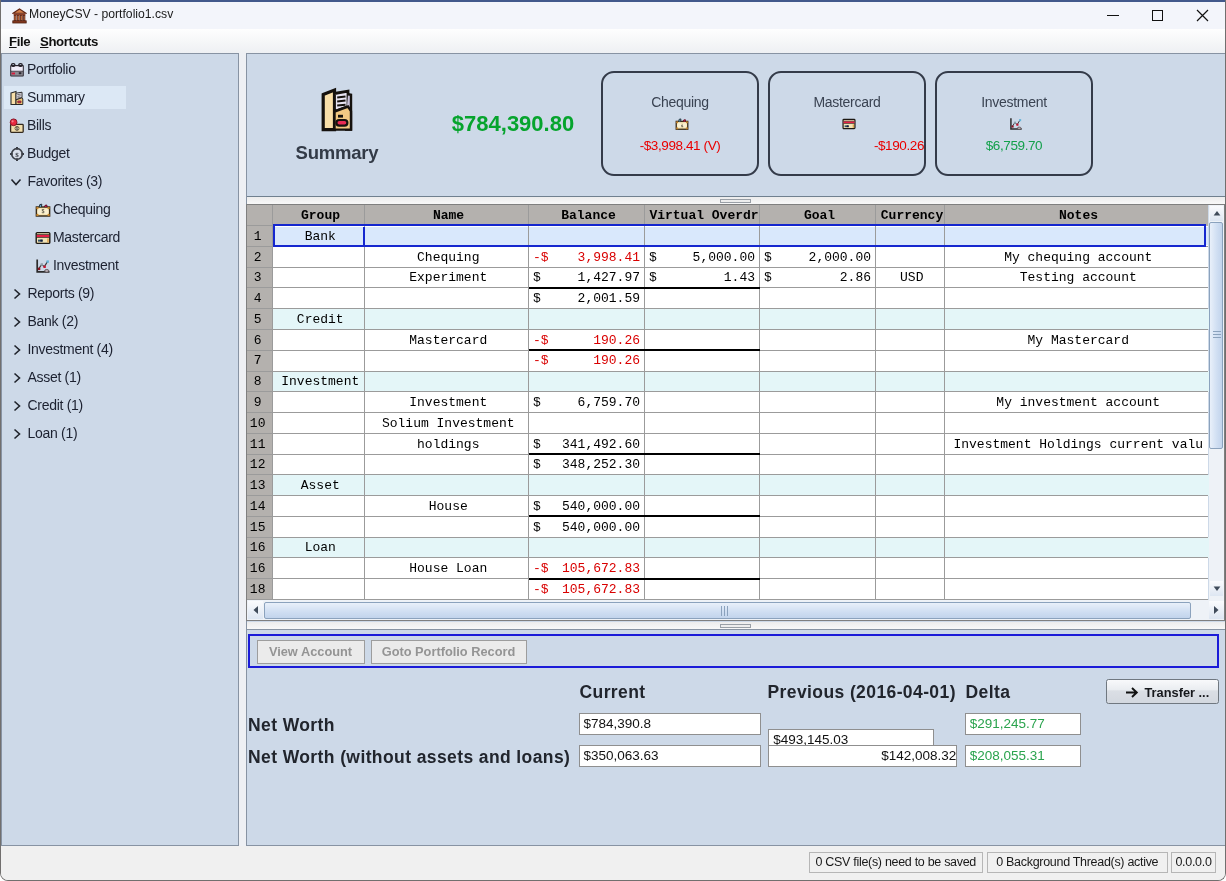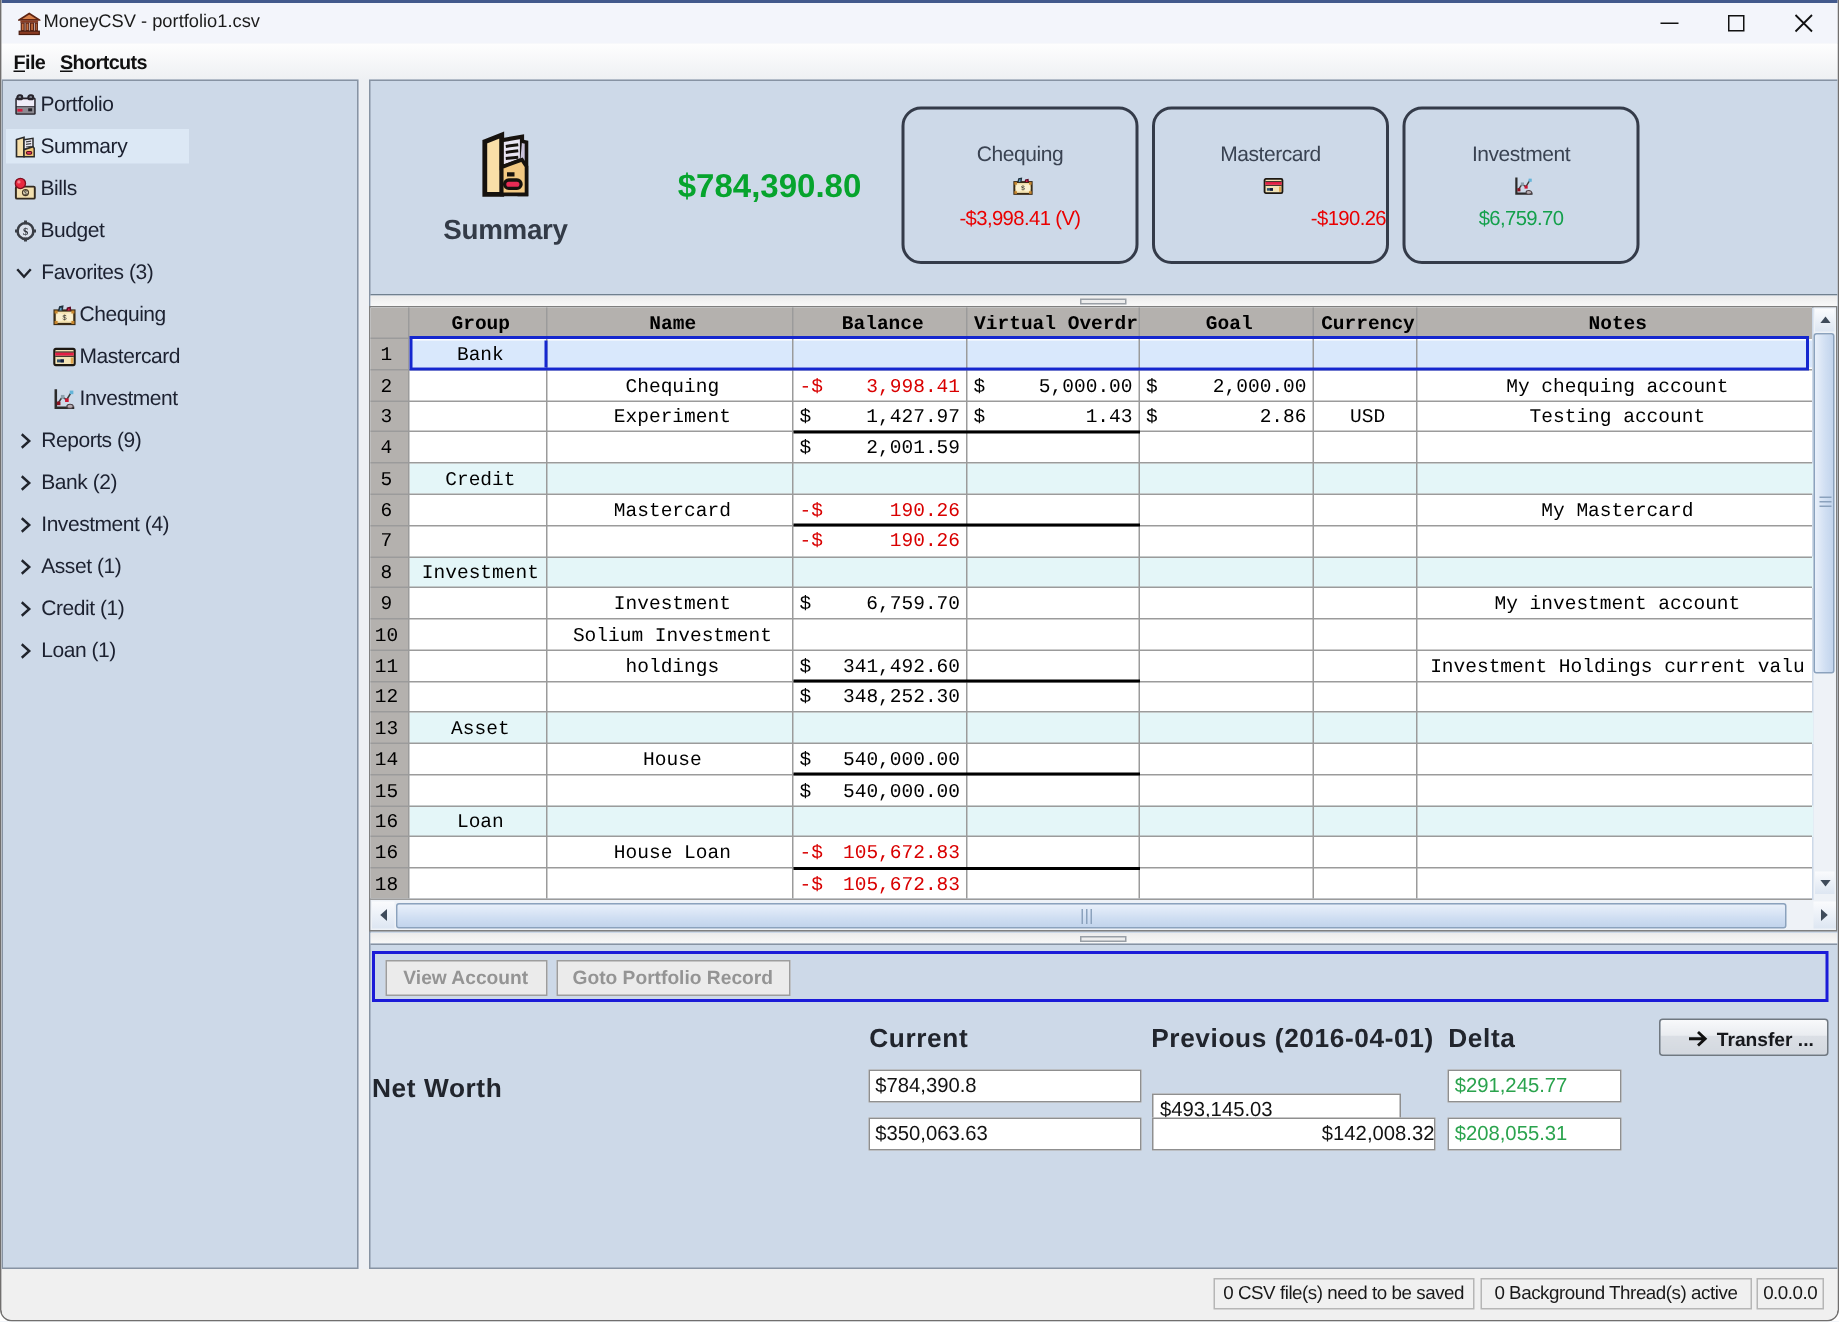--- a/index.html
+++ b/index.html
@@ -387,19 +387,20 @@
 <div class="a gbtn" style="left:1104.5px;top:679px;width:113.5px;height:25px;line-height:23px">
 <svg style="position:absolute;left:18px;top:6px" width="15" height="13" viewBox="0 0 15 13">
 <path d="M1 6.5 L10.5 6.5 M7 2 L11.8 6.5 L7 11" stroke="#111" stroke-width="1.9" fill="none"></path>
       </svg>
 <span style="position:absolute;left:38px;top:1px">Transfer ...</span>
     </div>
 <div class="a nwhdr" style="left:578.5px;top:682.2px">Current</div>
 <div class="a nwhdr" style="left:766.5px;top:682.2px">Previous (2016-04-01)</div>
 <div class="a nwhdr" style="left:964.5px;top:682.2px">Delta</div>
 <div class="a nwhdr" style="left:247px;top:715.2px">Net Worth</div>
+<div class="a nwhdr" style="left:247px;top:747.2px">Net Worth (without assets and loans)</div>
 <div class="a inp" style="left:577.5px;top:713.3px;width:182px;height:21.5px;">$784,390.8</div>
 <div class="a inp" style="left:767.3px;top:684px;width:166px;height:21.5px;margin-top:45px;">$493,145.03</div>
 <div class="a inp" style="left:963.8px;top:713.3px;width:116px;height:21.5px;color:#2aa34d;">$291,245.77</div>
 <div class="a inp" style="left:577.5px;top:745.3px;width:182px;height:21.5px;">$350,063.63</div>
 <div class="a inp" style="left:767.3px;top:745.3px;width:189px;height:21.5px;text-align:right;">$142,008.32</div>
 <div class="a inp" style="left:963.8px;top:745.3px;width:116px;height:21.5px;color:#2aa34d;">$208,055.31</div>
 </div>
 
 </body></html>

